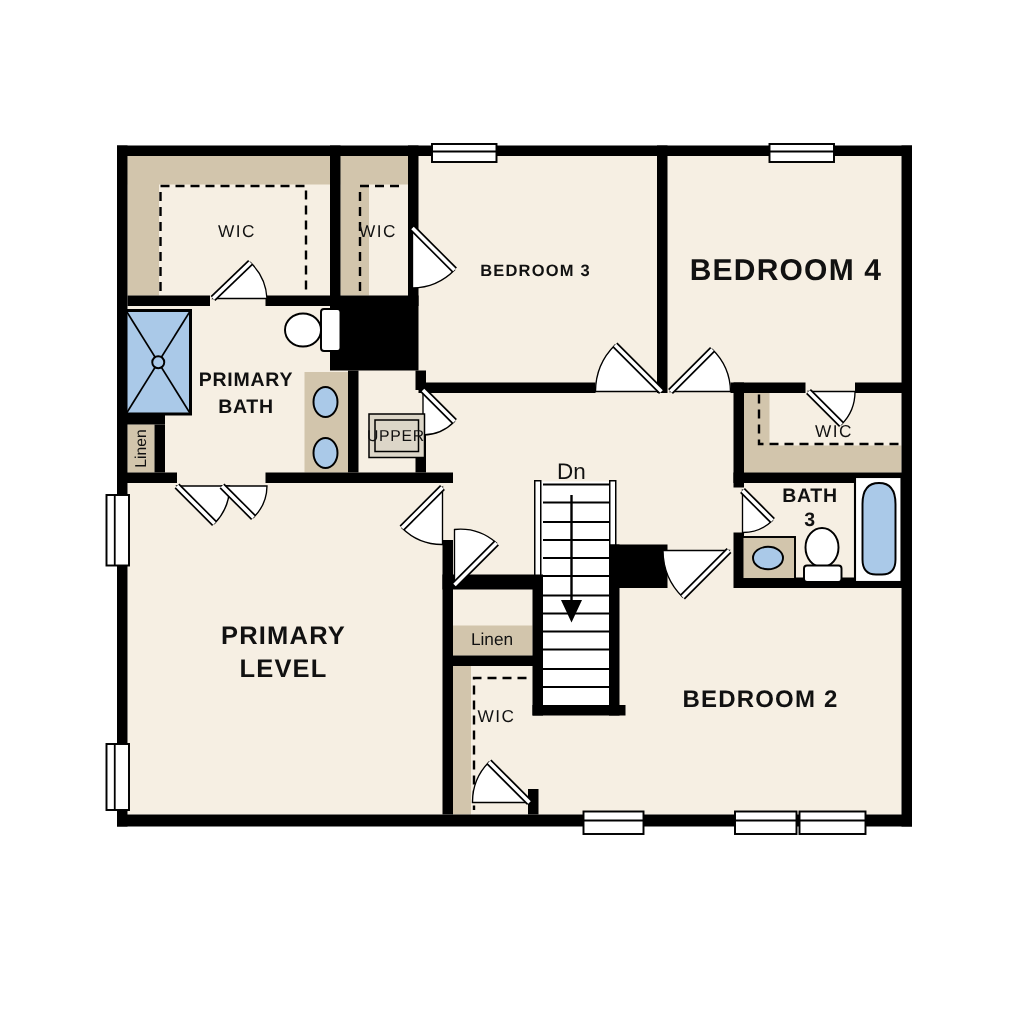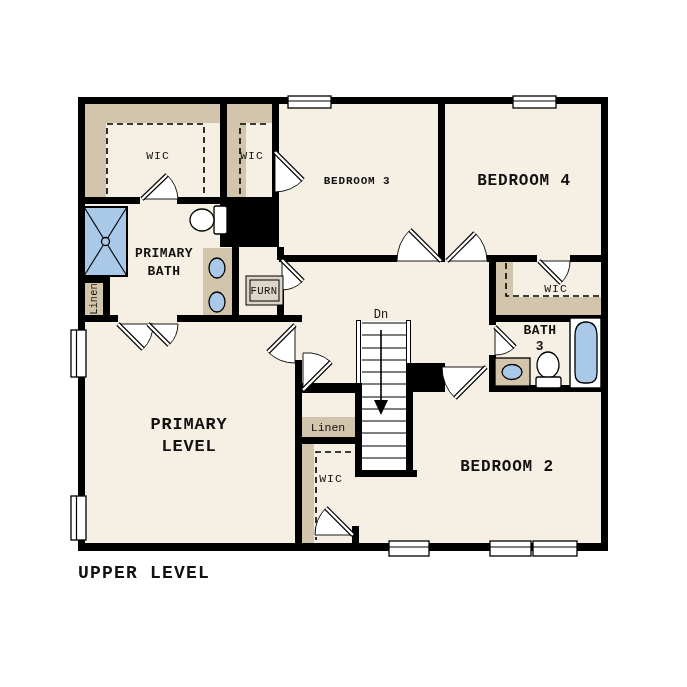--- a/index.html
+++ b/index.html
@@ -1,17 +1,17 @@
 <!DOCTYPE html>
 <html style="--c-paper: #ffffff; --c-floor: #f6efe3; --c-shelf: #d2c5ac; --c-fixture: #aac9e8; --c-wall: #000000; --c-appliance: #dcd6c8;"><head>
 <meta charset="utf-8">
 <style>
   html,body{margin:0;padding:0;background:#fff;}
   .stage{position:relative;width:687px;height:687px;background:var(--c-paper,#fff);overflow:hidden;
-         font-family:Liberation Mono, monospace;}
+         font-family:Liberation Sans, sans-serif;}
   .f{position:absolute;background:var(--c-floor,#f6efe3);}
   .w{position:absolute;background:var(--c-wall,#000);}
   .t{position:absolute;background:var(--c-shelf,#d2c5ac);}
   .rail{position:absolute;background:#fff;border:1px solid #000;box-sizing:border-box;}
   .stairbg{position:absolute;background:#fff;}
   svg.ovl{position:absolute;left:0;top:0;pointer-events:none;}
   .lbl{position:absolute;transform:translate(-50%,-50%);font-weight:700;color:#111;
        white-space:nowrap;letter-spacing:.8px;}
   .lbl.sm{font-weight:400;letter-spacing:1px;}
   .lbl.vert{transform:translate(-50%,-50%) rotate(-90deg);}
@@ -216,29 +216,28 @@
       </g>
     <g>
         <rect class="wh" x="533" y="541" width="44" height="15"></rect>
         <line class="ln" x1="533" y1="547" x2="577" y2="547"></line>
       </g>
   </svg>
 
   <div class="lbl sm" style="left:158px;top:155px;font-size:11.5px;">WIC</div>
   <div class="lbl sm" style="left:252px;top:155px;font-size:11.5px;">WIC</div>
   <div class="lbl" style="left:357px;top:181px;font-size:11px;">BEDROOM 3</div>
-  <div class="lbl" style="left:524px;top:181px;font-size:16px;">BEDROOM 4</div>
+  <div class="lbl" style="left:524px;top:181px;font-size:20px;">BEDROOM 4</div>
   <div class="lbl sm" style="left:556px;top:288px;font-size:11.5px;">WIC</div>
   <div class="lbl" style="left:164px;top:253px;font-size:13px;letter-spacing:.5px;">PRIMARY</div>
   <div class="lbl" style="left:164px;top:271px;font-size:13px;letter-spacing:.5px;">BATH</div>
   <div class="lbl" style="left:540px;top:330px;font-size:13px;letter-spacing:.5px;">BATH</div>
   <div class="lbl" style="left:540px;top:346px;font-size:13px;letter-spacing:.5px;">3</div>
-  <div class="lbl sm" style="left:264px;top:291px;font-size:10.5px;letter-spacing:.5px;">FURN</div>
-  <div class="lbl sm" style="left:381px;top:315px;font-size:12px;letter-spacing:0;">Dn</div>
+  <div class="lbl sm" style="left:264px;top:291px;font-size:10.5px;letter-spacing:.5px;">UPPER</div>
+  <div class="lbl sm" style="left:381px;top:315px;font-size:15px;letter-spacing:0;">Dn</div>
   <div class="lbl sm vert" style="left:94px;top:299px;font-size:10.5px;letter-spacing:0;">Linen</div>
   <div class="lbl sm" style="left:328px;top:427px;font-size:11.5px;letter-spacing:0;">Linen</div>
   <div class="lbl sm" style="left:331px;top:478px;font-size:11.5px;">WIC</div>
   <div class="lbl" style="left:189px;top:424px;font-size:17px;">PRIMARY</div>
   <div class="lbl" style="left:189px;top:446px;font-size:17px;">LEVEL</div>
   <div class="lbl" style="left:507px;top:467px;font-size:16px;">BEDROOM 2</div>
 
-  <div class="title" style="left:78px;top:563px;">UPPER LEVEL</div>
 </div>
 
 </body></html>

